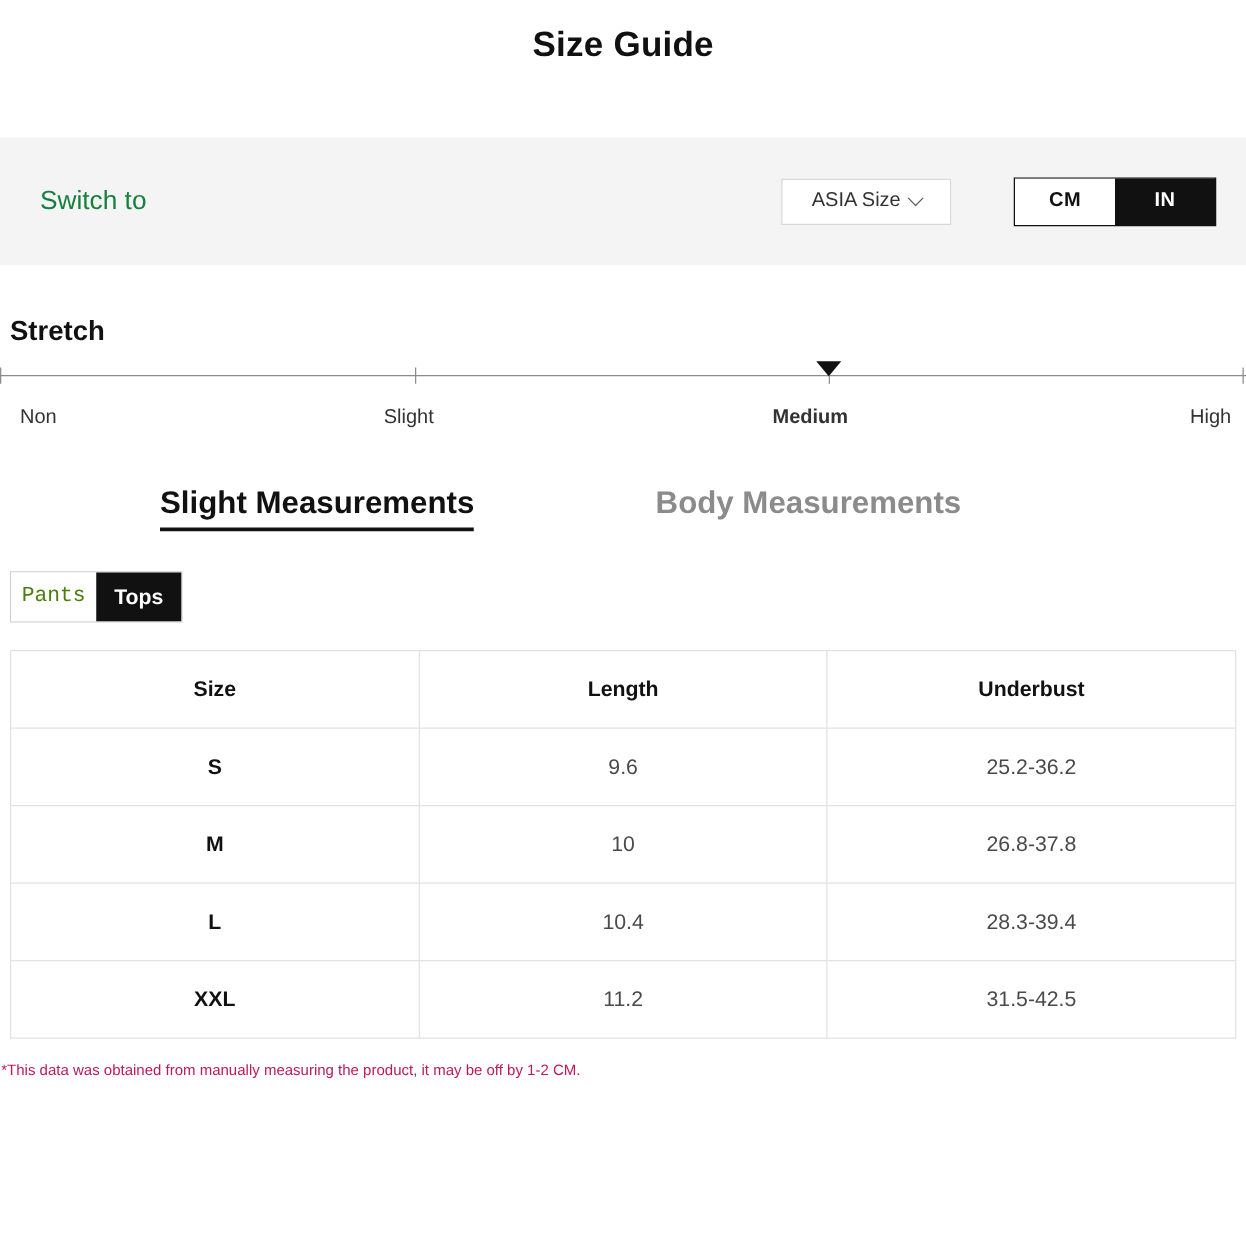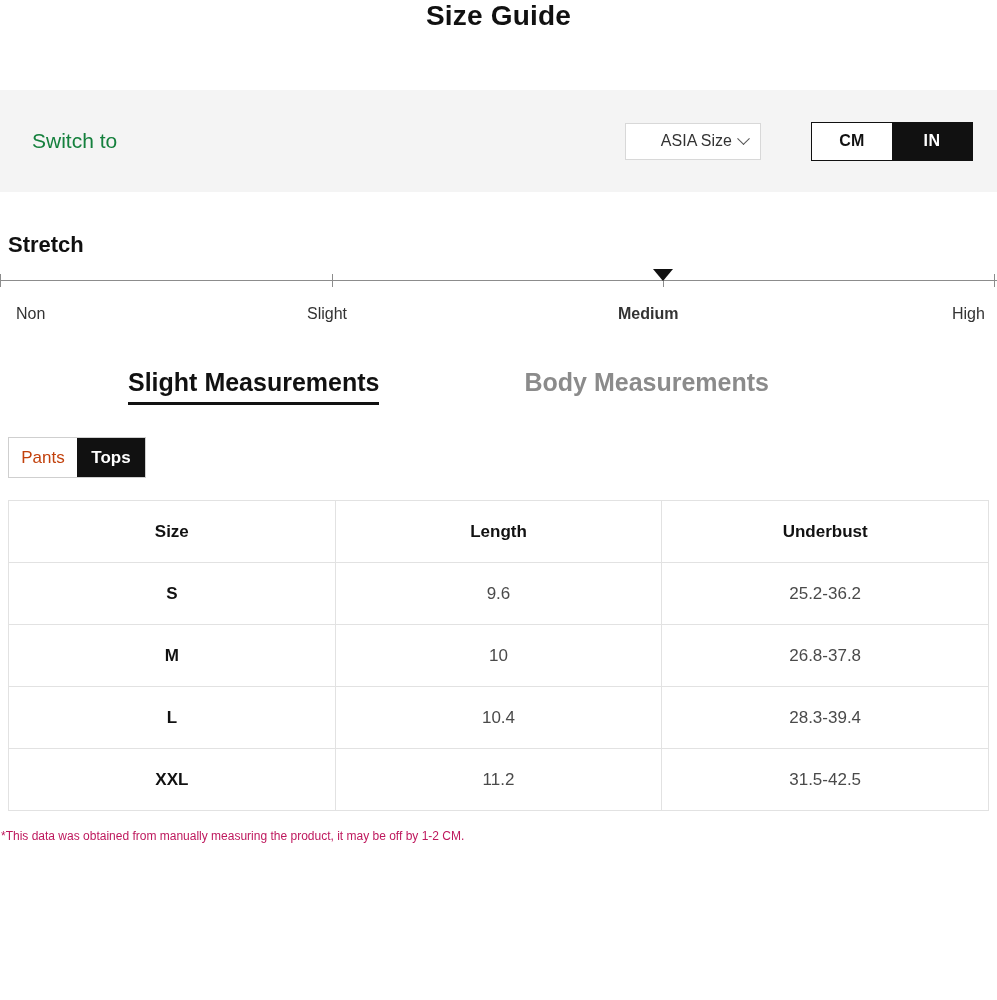--- a/index.html
+++ b/index.html
@@ -17,21 +17,21 @@
     overflow: hidden;
   }
 
   
   .page-title {
     text-align: center;
     font-size: 28px;
     font-weight: bold;
     letter-spacing: 0.2px;
     color: #111;
-    padding-top: 0;
+    padding-top: 20px;
     margin: 0;
   }
 
   
   .switch-bar {
     margin-top: 58px;
     height: 102px;
     background: #f4f4f4;
     display: flex;
     align-items: center;
@@ -48,21 +48,21 @@
     align-items: center;
     gap: 16px;
   }
   .region-select {
     background: #ffffff;
     border: 1px solid #d8d8d8;
     height: 37px;
     min-width: 136px;
     display: flex;
     align-items: center;
-    justify-content: flex-end;
+    justify-content: center;
     gap: 7px;
     padding: 0 12px;
     font-size: 16px;
     color: #333;
   }
   .chevron {
     display: inline-block;
     width: 9px;
     height: 9px;
     border-right: 1.6px solid #555;
@@ -161,21 +161,21 @@
     width: 138px;
     height: 41px;
   }
   .cat-toggle > div {
     flex: 1;
     display: flex;
     align-items: center;
     justify-content: center;
     font-size: 17px;
   }
-  .cat-off { background: #ffffff; color: #c2410c; }
+  .cat-off { background: #ffffff; color: #4d7c0f; font-family: Liberation Mono, monospace; }
   .cat-on  { background: #111111; color: #ffffff; font-weight: bold; }
 
   
   table.size-table {
     width: 981px;
     margin: 22px 0 0 8px;
     border-collapse: collapse;
     table-layout: fixed;
   }
   table.size-table th,

